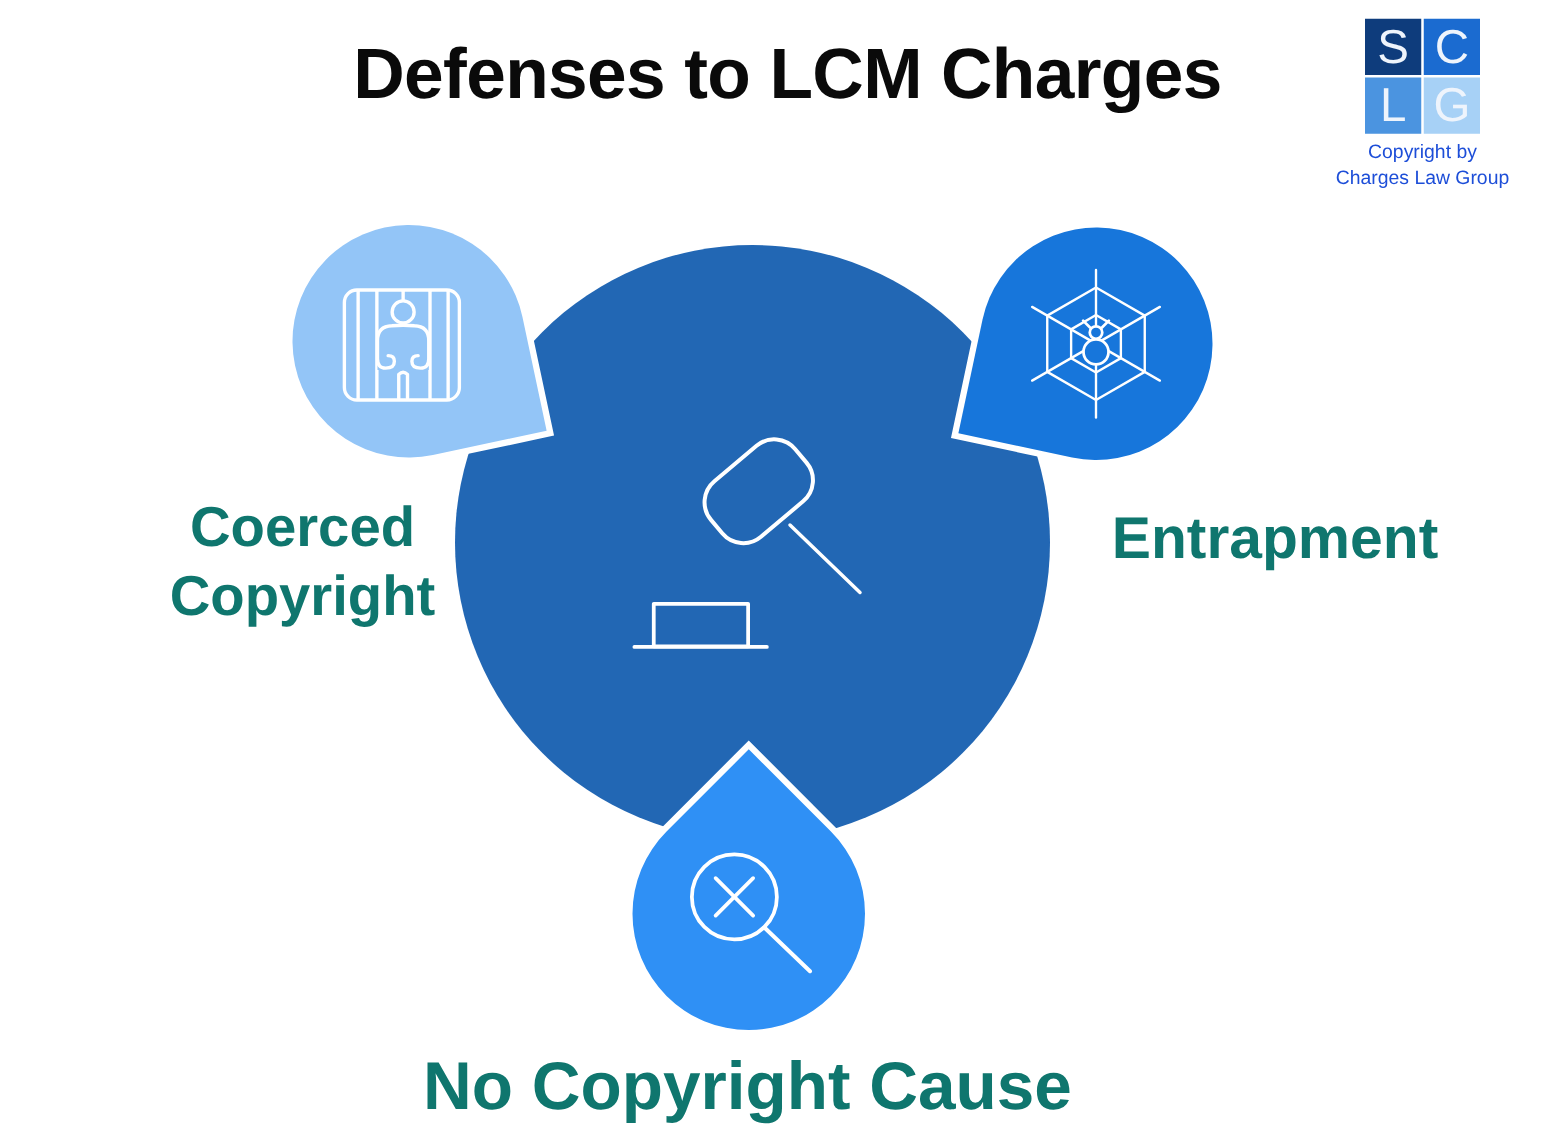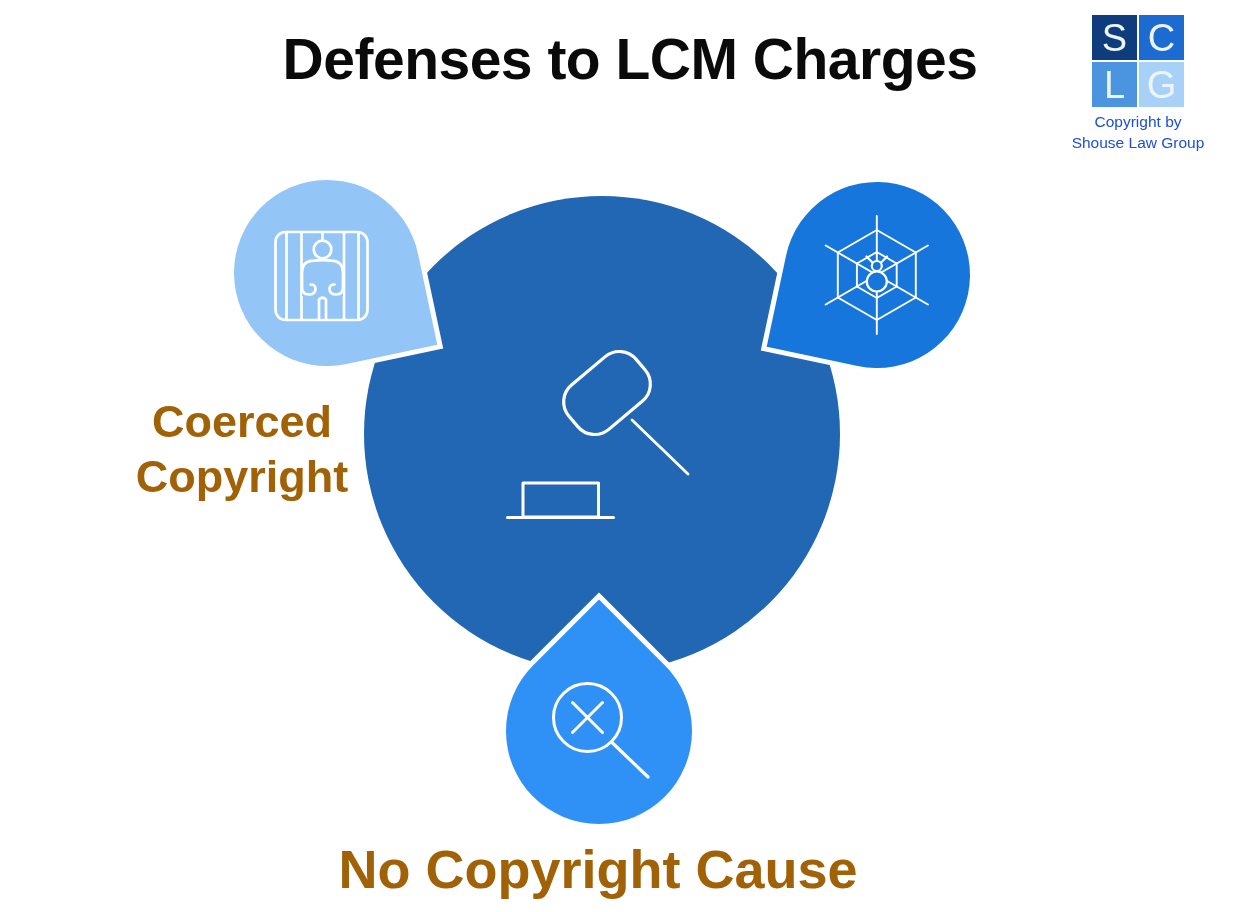--- a/index.html
+++ b/index.html
@@ -34,42 +34,42 @@
     position:absolute;width:186px;height:186px;
     box-shadow:0 0 0 5px #ffffff;
   }
   .pin-tl{left:234px;top:180px;border-radius:50% 50% 0 50%;transform:rotate(-12deg);}
   .pin-tr{left:784px;top:182px;border-radius:50% 50% 50% 0;transform:rotate(12deg);}
   .pin-b {left:506px;top:638px;border-radius:0 50% 50% 50%;transform:rotate(45deg);}
   #icon-layer{position:absolute;left:0;top:0;pointer-events:none;}
   
   .node-label{
     position:absolute;transform:translateX(-50%);text-align:center;
-    font-weight:bold;color:#a16207;white-space:nowrap;
+    font-weight:bold;color:#0f766e;white-space:nowrap;
   }
   .label-cc{left:242px;top:394px;font-size:45px;line-height:55px;}
   .label-en{left:1020px;top:402px;font-size:47px;}
   .label-np{left:598px;top:838px;font-size:54px;}
 </style>
 </head>
 <body>
 
 <div class="canvas">
 
   <div class="title">Defenses to LCM Charges</div>
 
   <div class="logo-grid">
     <div class="logo-sq" style="background-color: rgb(14, 60, 124);">S</div>
     <div class="logo-sq" style="background-color: rgb(27, 107, 208);">C</div>
     <div class="logo-sq" style="background-color: rgb(75, 148, 224);">L</div>
     <div class="logo-sq" style="background-color: rgb(167, 209, 246);">G</div>
   </div>
   <div class="copyright">
     <div>Copyright by</div>
-    <div>Shouse Law Group</div>
+    <div>Charges Law Group</div>
   </div>
 
   <div class="big-circle" style="background-color: rgb(34, 103, 180);"></div>
 
   <div class="pin pin-tl" style="background-color: rgb(147, 197, 247);"></div>
   <div class="pin pin-tr" style="background-color: rgb(23, 118, 219);"></div>
   <div class="pin pin-b" style="background-color: rgb(47, 144, 245);"></div>
 
   <svg id="icon-layer" width="1233" height="912" viewBox="0 0 1233 912">
 
@@ -110,15 +110,16 @@
       <line x1="572.5" y1="702.5" x2="602.5" y2="732.5"></line>
       <line x1="602.5" y1="702.5" x2="572.5" y2="732.5"></line>
       <line x1="611.5" y1="742" x2="648" y2="777" stroke-width="3.2"></line>
     </g>
   </svg>
 
   <div class="node-label label-cc">
     <span>Coerced</span><br>
     <span>Copyright</span>
   </div>
+  <div class="node-label label-en">Entrapment</div>
   <div class="node-label label-np">No Copyright Cause</div>
 
 </div>
 
 </body></html>

